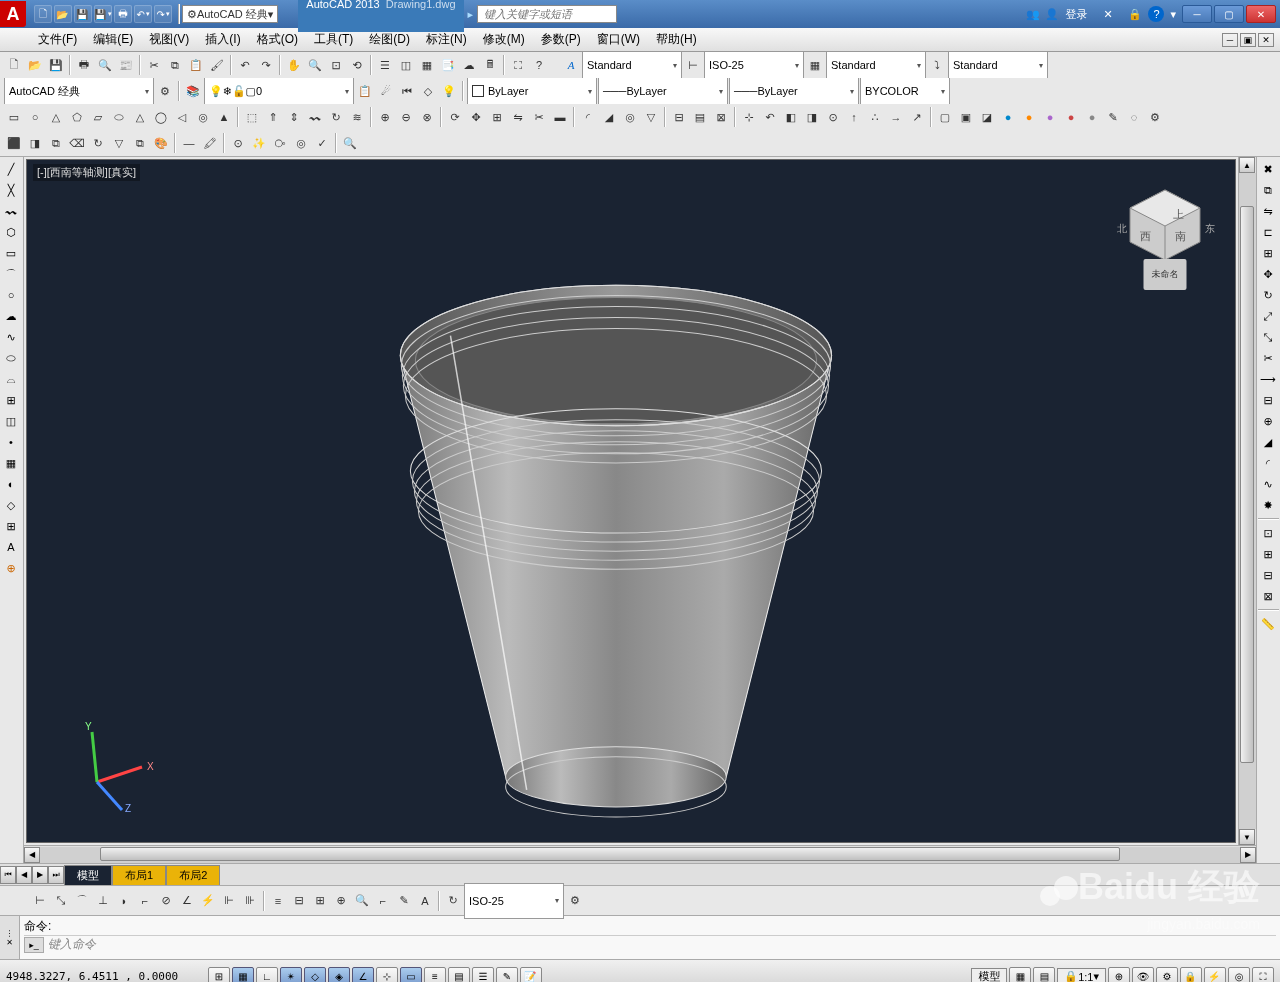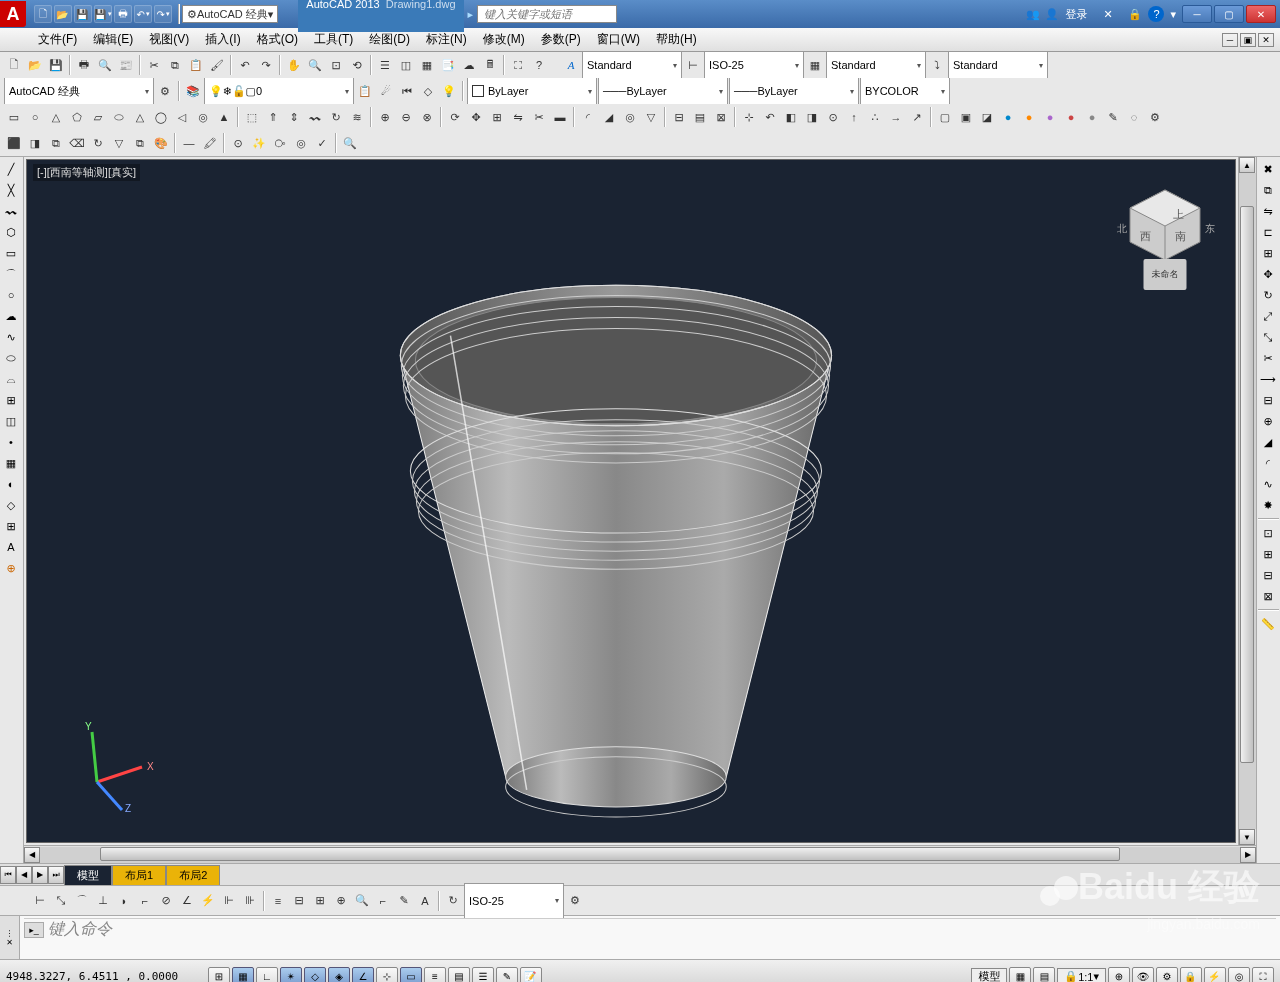--- a/index.html
+++ b/index.html
@@ -81,21 +81,21 @@
 
 
 .dim-toolbar { height:30px; background:#e8e8e8; display:flex; align-items:center; padding:0 30px; gap:1px; border-top:1px solid #aaa; }
 
 
 .cmdline { height:44px; background:#f8f8f8; border-top:1px solid #aaa; display:flex; }
 .cmd-left { width:20px; display:flex; flex-direction:column; justify-content:center; align-items:center; background:#e0e0e0; border-right:1px solid #aaa; }
 .cmd-body { flex:1; font-family:SimSun,monospace; font-size:12px; padding:2px 4px; }
 .cmd-input-row { display:flex; align-items:center; border-top:1px solid #ccc; }
 .cmd-prompt { width:20px; height:16px; background:#ddd; border:1px solid #aaa; font-size:9px; display:flex; align-items:center; justify-content:center; margin-right:4px; }
-.cmd-input { flex:1; font-style:italic; color:#888; font-size:16px; }
+.cmd-input { flex:1; font-style:italic; color:#888; font-size:12px; }
 
 
 .statusbar { height:34px; background:linear-gradient(#f0f0f0,#d0d0d0); border-top:1px solid #aaa; display:flex; align-items:center; font-size:11px; padding:0 6px; gap:2px; }
 .status-coords { font-family:monospace; width:200px; }
 .status-btn { width:22px; height:20px; border:1px solid #888; background:linear-gradient(#f8f8f8,#ddd); display:flex; align-items:center; justify-content:center; font-size:10px; cursor:pointer; border-radius:2px; }
 .status-btn.on { background:linear-gradient(#aaccee,#7799cc); border-color:#557; }
 .status-right { margin-left:auto; display:flex; gap:2px; align-items:center; }
 .status-text { padding:0 6px; border:1px solid #888; height:18px; display:flex; align-items:center; background:#eee; }
 
 
@@ -502,20 +502,21 @@
     </div>
   <div class="tb-btn">⚙</div>
 </div>
 
 <div class="cmdline">
   <div class="cmd-left">
     <span style="font-size:8px">⋮</span>
     <span style="font-size:8px">✕</span>
   </div>
   <div class="cmd-body">
+    <div>命令:</div>
     <div class="cmd-input-row">
       <div class="cmd-prompt">▸_</div>
       <div class="cmd-input">键入命令</div>
     </div>
   </div>
 </div>
 
 <div class="statusbar">
   <div class="status-coords">4948.3227, 6.4511 , 0.0000</div>
   <div class="status-btn">⊞</div>

